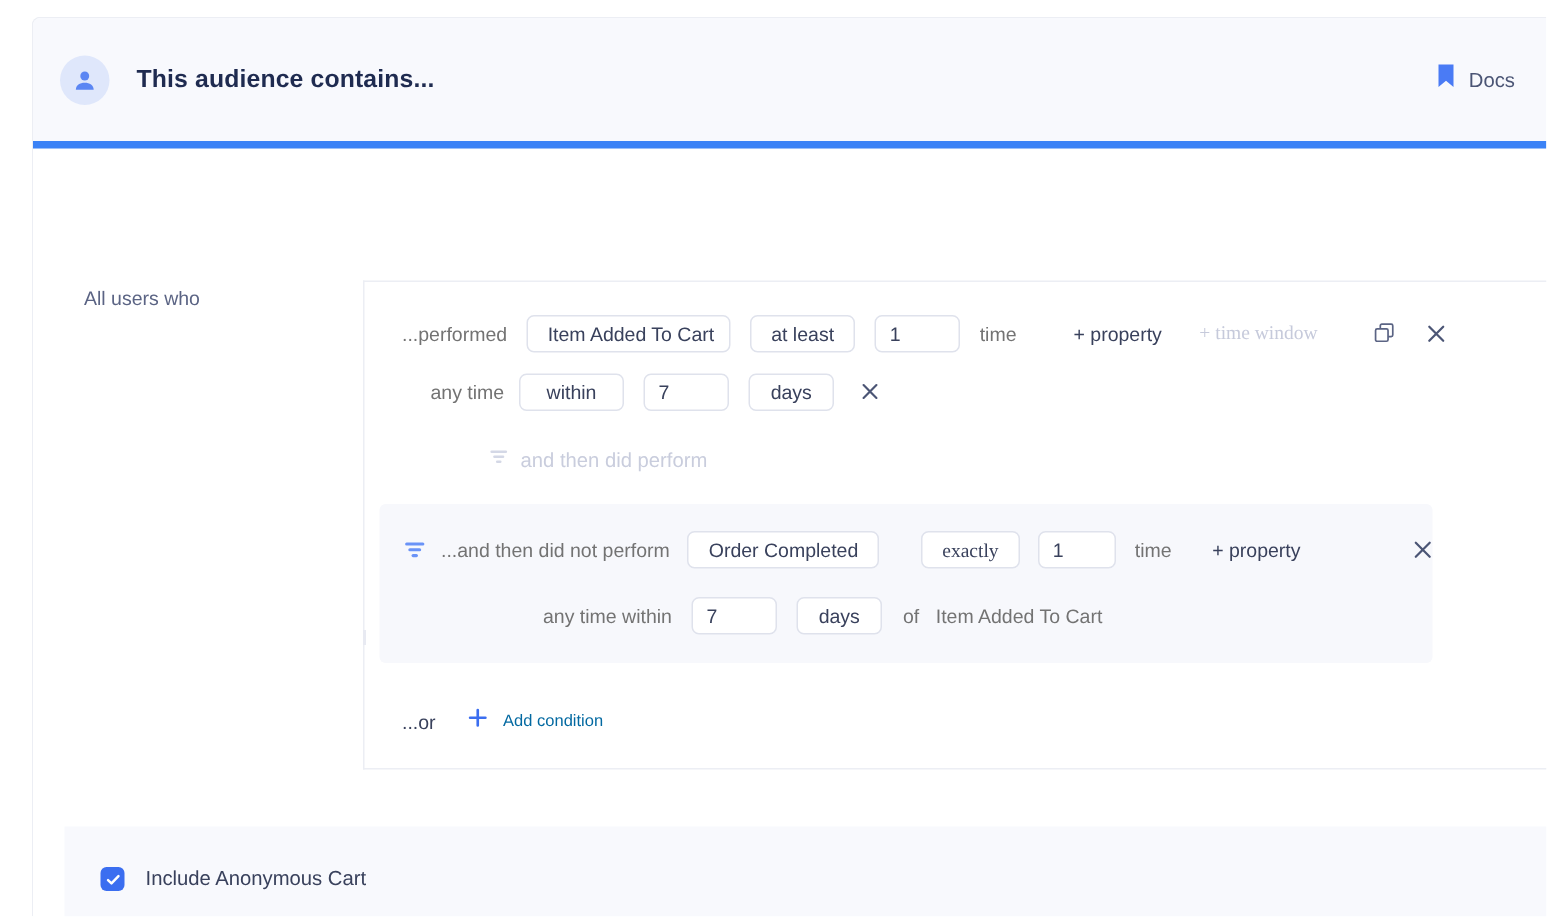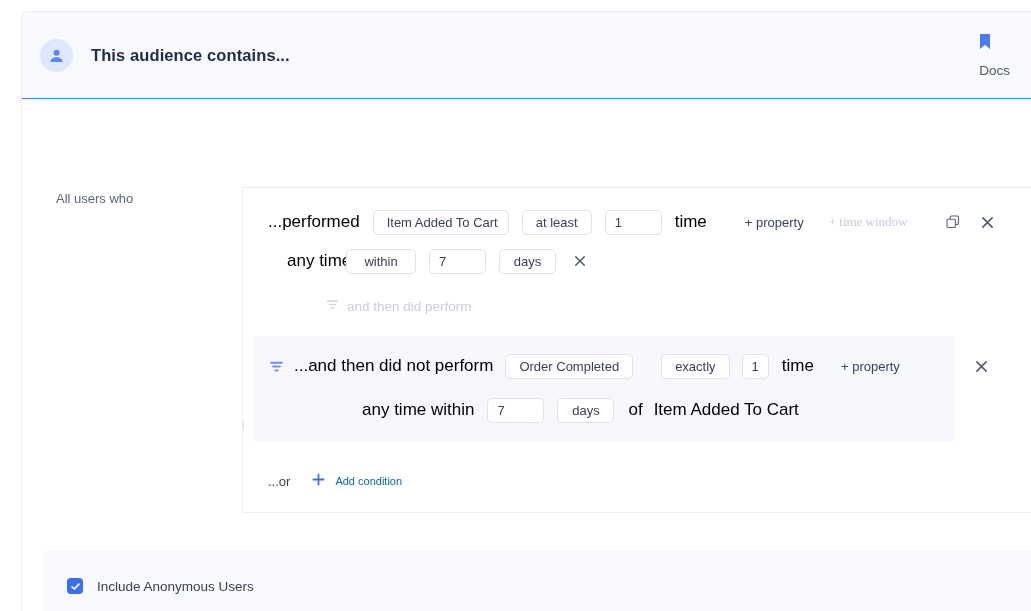--- a/index.html
+++ b/index.html
@@ -29,21 +29,21 @@
     border-bottom: none;
     box-sizing: border-box;
     border-radius: 6px 0 0 0;
     overflow: hidden;
   }
 
   
   .card-header {
     height: 87px;
     background: #f8f9fd;
-    border-bottom: 1px solid #3b82f6;
+    border-bottom: 5px solid #3b82f6;
     display: flex;
     align-items: center;
     padding: 0 21px 0 18px;
     box-sizing: border-box;
   }
   .avatar {
     width: 33px;
     height: 33px;
     border-radius: 50%;
     background: #dfe7fb;
@@ -56,23 +56,23 @@
   .header-title {
     margin-left: 18px;
     font-size: 16.5px;
     font-weight: bold;
     color: #1f2b50;
     letter-spacing: .1px;
   }
   .header-spacer { flex: 1 1 auto; }
   .docs-link {
     display: flex;
+    align-items: center;
     gap: 9px;
     cursor: pointer;
-    flex-direction: column;
   }
   .docs-label {
     font-size: 13.5px;
     color: #4b5575;
   }
 
   
   .card-body {
     position: relative;
     padding-top: 20px;
@@ -123,22 +123,22 @@
   .block-secondary {
     margin: 4px 10px 10px 10px;
     background: #f7f8fc;
     border-radius: 4px;
     padding: 14px 0 16px 0;
     width: 702px;
     box-sizing: border-box;
   }
 
   .lbl {
-    font-size: 17px;
-    color: #000000;
+    font-size: 13px;
+    color: #737373;
     white-space: nowrap;
   }
 
   .sel {
     border: 1px solid #dfe2ec;
     border-radius: 5px;
     background: #fff;
     height: 25px;
     line-height: 23px;
     padding: 0 13px;
@@ -333,21 +333,21 @@
         <div class="row" style="padding-left:16px;">
           <span class="icon-btn">
             <svg width="15" height="15" viewBox="0 0 14 14" aria-hidden="true">
               <rect x="1" y="2.5" width="12" height="1.9" rx=".95" fill="#6a93f7"></rect>
               <rect x="3" y="6.1" width="8" height="1.9" rx=".95" fill="#6a93f7"></rect>
               <rect x="5" y="9.7" width="4" height="1.9" rx=".95" fill="#6a93f7"></rect>
             </svg>
           </span>
           <span class="lbl" style="margin-left:10px;">...and then did not perform</span>
           <span class="sel" style="margin-left:12px;width:131px;text-align:right;">Order Completed</span>
-          <span class="sel" style="margin-left:28px;width:71px;">exactly</span>
+          <span class="sel" style="margin-left:28px;width:71px;font-family:Liberation Serif, serif;">exactly</span>
           <span class="num" style="margin-left:12px;">1</span>
           <span class="lbl" style="margin-left:13px;">time</span>
           <span class="link-prop" style="margin-left:27px;">+ property</span>
           <span class="icon-btn" style="margin-left:75px;">
             <svg width="13" height="13" viewBox="0 0 14 14" aria-hidden="true">
               <path d="M2 2 L12 12 M12 2 L2 12" stroke="#4b5575" stroke-width="1.6" stroke-linecap="round"></path>
             </svg>
           </span>
         </div>
 
@@ -377,19 +377,19 @@
 
     <div class="options-panel">
 
       <div class="opt-row">
         <span class="cb cb-on">
           <svg width="11" height="11" viewBox="0 0 12 12" aria-hidden="true">
             <path d="M2.2 6.3 L4.7 8.7 L9.8 3.4" fill="none" stroke="#ffffff" stroke-width="1.8" stroke-linecap="round" stroke-linejoin="round"></path>
           </svg>
         </span>
         <span class="opt-texts">
-          <span class="opt-label">Include Anonymous Users</span>
+          <span class="opt-label">Include Anonymous Cart</span>
         </span>
       </div>
 
     </div>
   </div>
 </div>
 
 </body></html>

